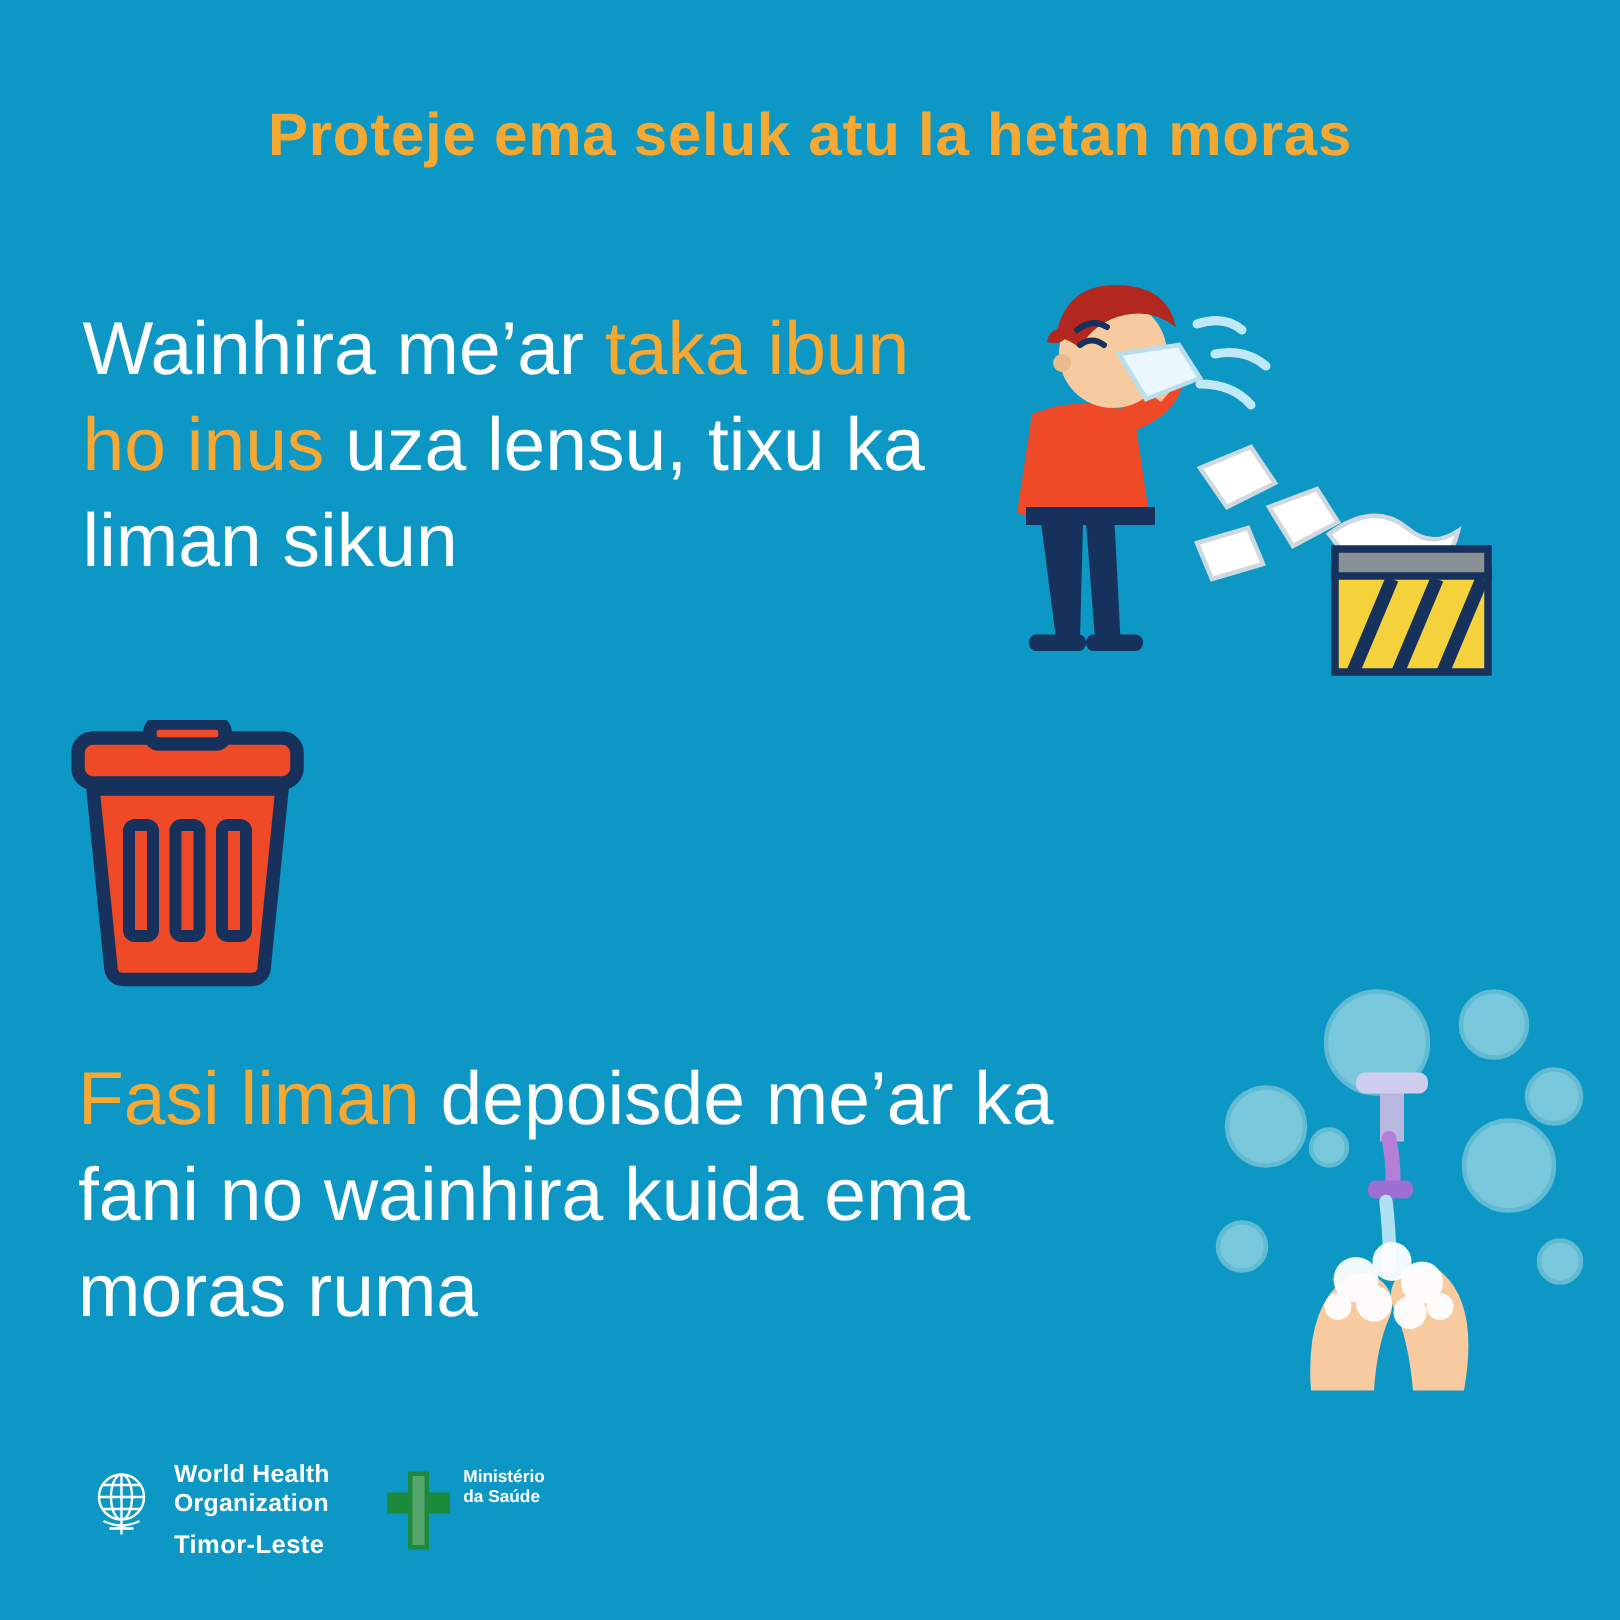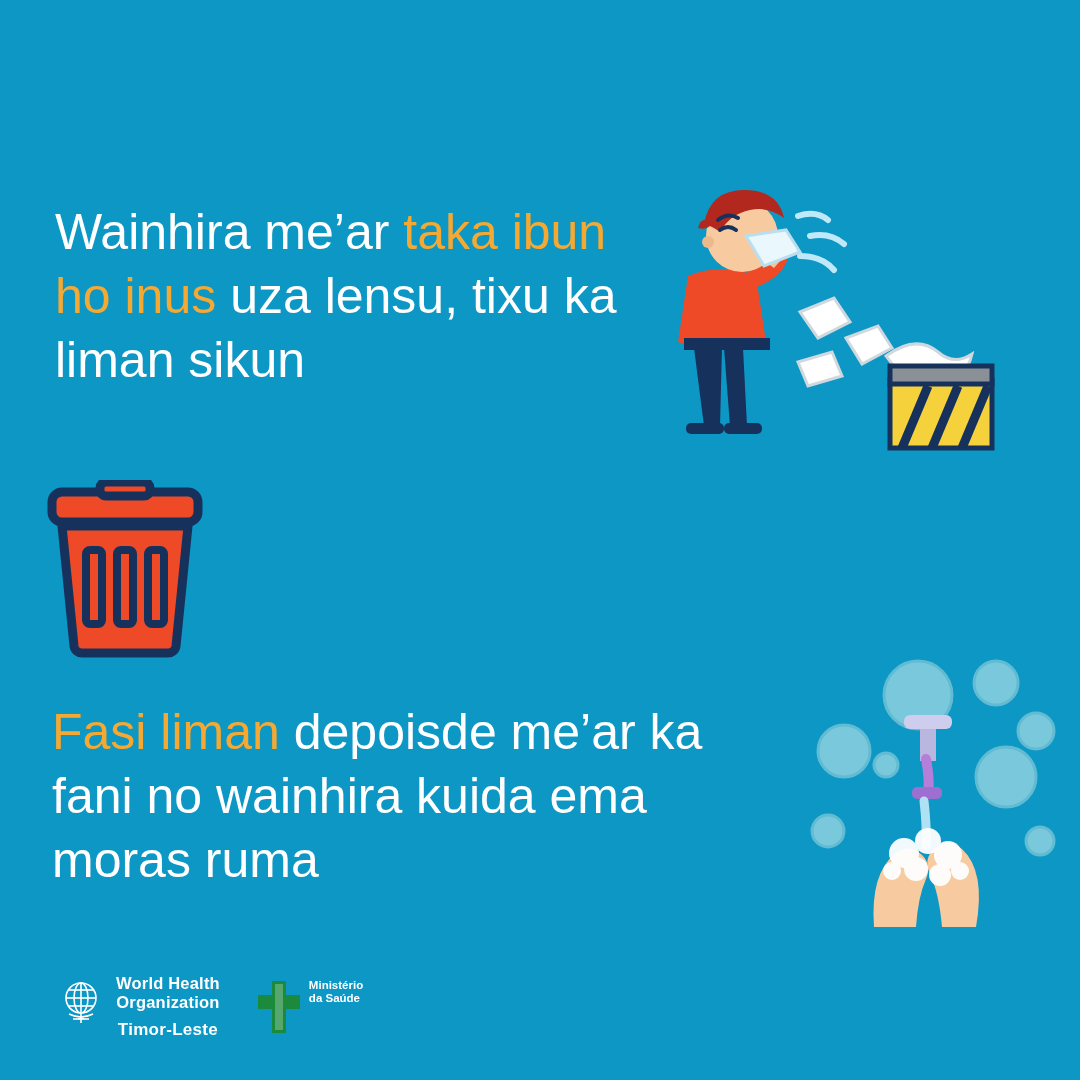--- a/index.html
+++ b/index.html
@@ -44,35 +44,36 @@
   .msg3 { top: 700px; left: 52px; width: 660px; }
 
   
   .art-sneeze { position: absolute; top: 180px; left: 650px; width: 380px; height: 310px; }
   .art-trash  { position: absolute; top: 480px; left: 38px;  width: 175px; height: 180px; }
   .art-wash   { position: absolute; top: 655px; left: 800px; width: 260px; height: 285px; }
 
   
   .footer { position: absolute; bottom: 40px; left: 55px; display: flex; align-items: center; gap: 36px; }
 
-  .who-logo { display: flex; align-items: flex-start; gap: 9px; text-align: center; }
+  .who-logo { display: flex; align-items: flex-start; gap: 9px; }
   .who-emblem { width: 52px; height: 52px; flex: 0 0 52px; }
   .who-text { color: #ffffff; font-size: 16.5px; font-weight: bold; line-height: 1.12; letter-spacing: .2px; }
   .who-country { color:#ffffff; font-size: 17px; font-weight: bold; margin-top: 9px; letter-spacing:.3px;}
   .who-block { display:flex; flex-direction: column; }
 
   .mos-logo { display: flex; align-items: flex-start; gap: 7px; }
   .mos-cross { width: 46px; height: 56px; flex: 0 0 46px;}
   .mos-text { color: #ffffff; font-size: 11.5px; font-weight: bold; line-height: 1.15; }
 </style>
 </head>
 <body>
 
 <div id="poster">
 
+  <div class="title">Proteje ema seluk atu la hetan moras</div>
 
   <div class="msg msg1">
     <span>Wainhira me’ar </span><span class="hl">taka ibun ho inus </span><span>uza lensu, tixu ka liman sikun</span>
   </div>
 
 
   <div class="msg msg3">
     <span class="hl">Fasi liman </span><span>depoisde me’ar ka fani no wainhira kuida ema moras ruma</span>
   </div>
 

